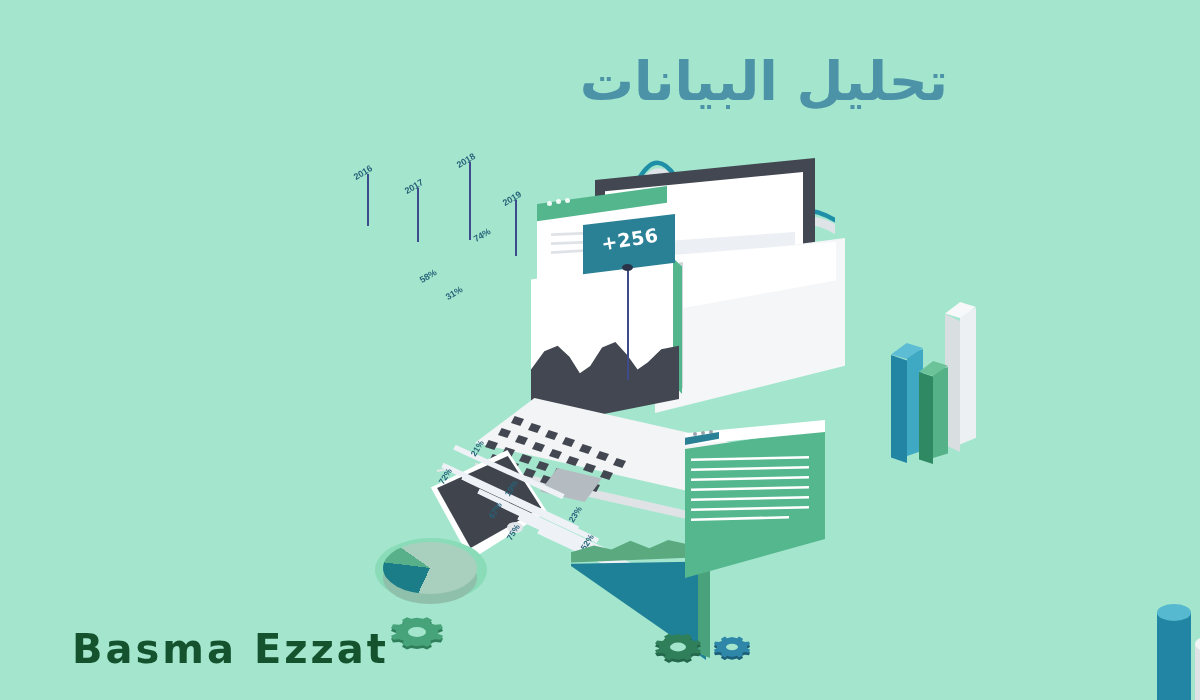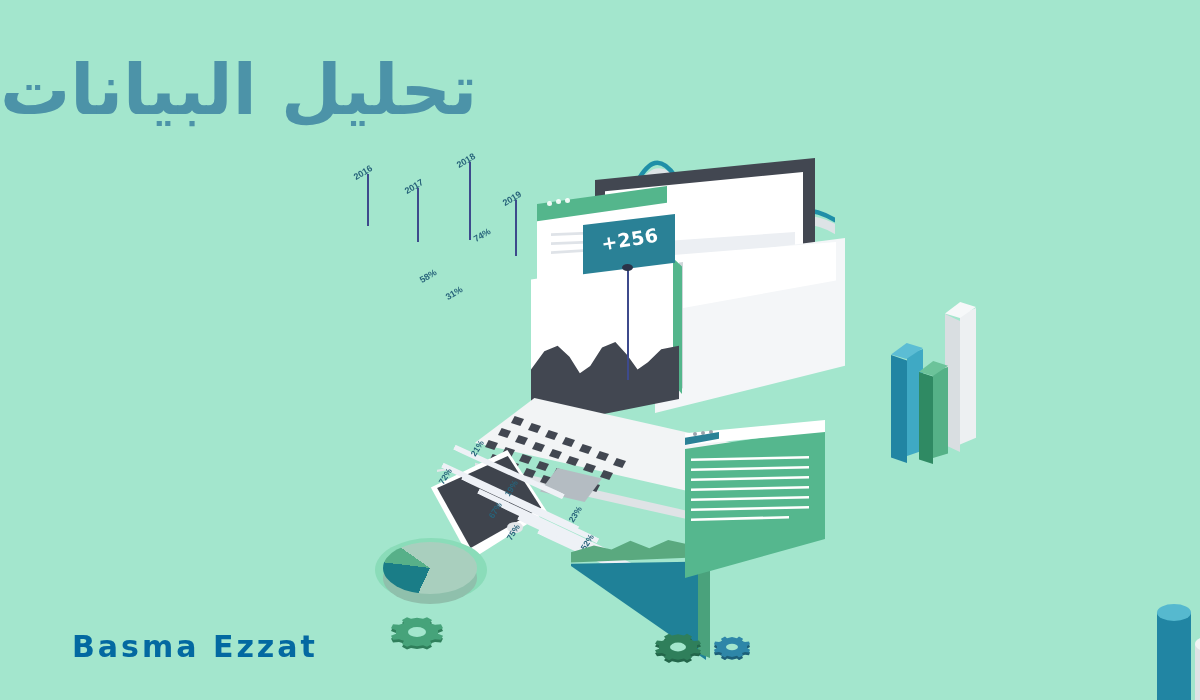--- a/index.html
+++ b/index.html
@@ -20,37 +20,37 @@
     background: #a3e6cd;
     overflow: hidden;
   }
 
   
   #page-title {
     position: absolute;
     top: 52px;
     left: 0;
     width: 948px;
-    text-align: left;
-    font-size: 70px;
+    text-align: right;
+    font-size: 54px;
     font-weight: bold;
     color: #4c93a8;
     letter-spacing: 1px;
     direction: rtl;
     line-height: 1.1;
     font-family: "DejaVu Sans", "Liberation Sans", sans-serif;
   }
 
   
   .footer-text {
     position: absolute;
-    bottom: 36px;
-    font-size: 30px;
+    bottom: 28px;
+    font-size: 40px;
     font-weight: bold;
-    color: #0369a1;
+    color: #14532d;
     letter-spacing: 1px;
     direction: ltr;
     font-family: "DejaVu Sans", "Liberation Sans", sans-serif;
   }
   #footer-author { left: 72px; letter-spacing: 3px; }
   #footer-site   { right: 58px; }
 
   
   #illustration {
     position: absolute;

